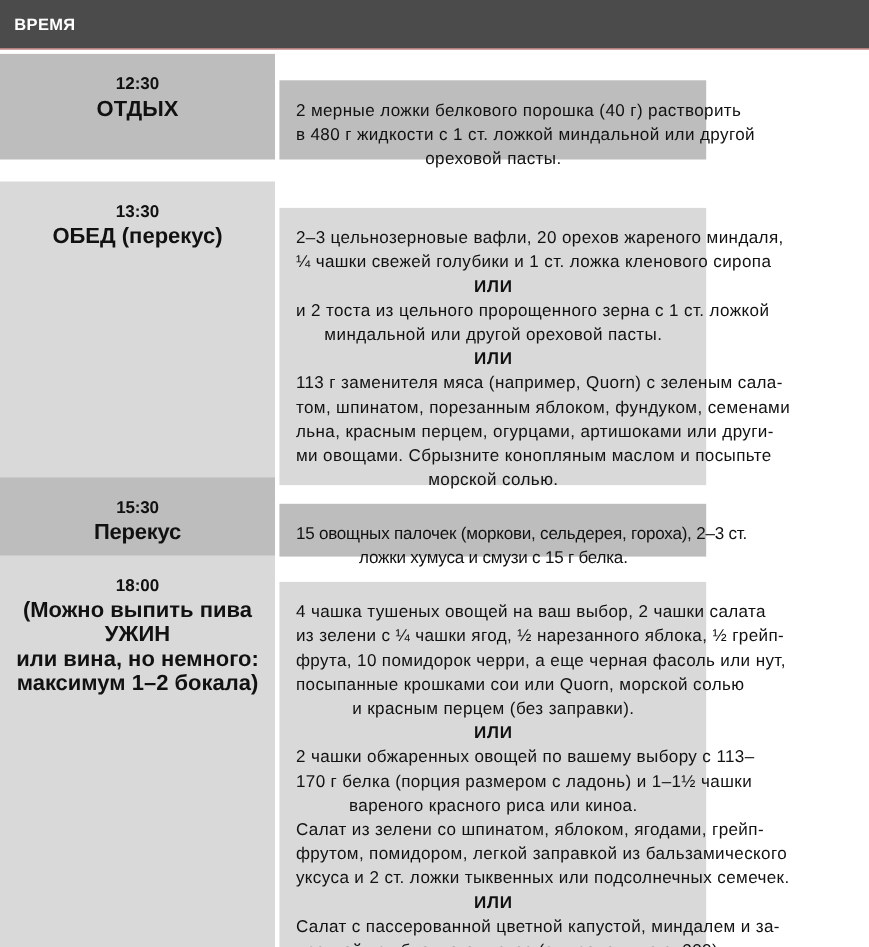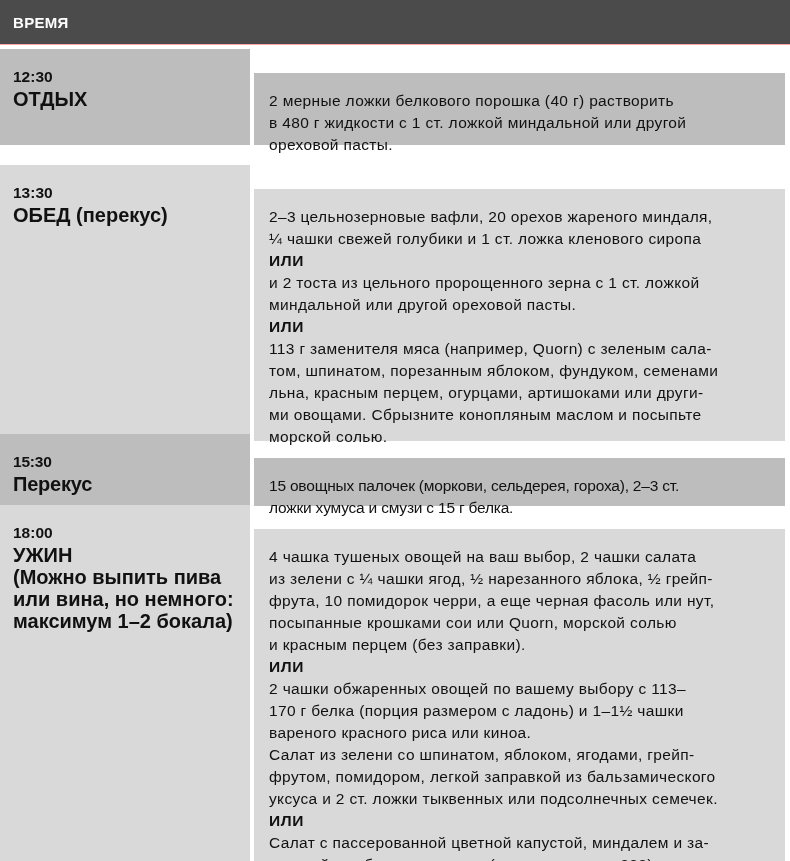--- a/index.html
+++ b/index.html
@@ -1,19 +1,19 @@
 <!DOCTYPE html>
 <html><head>
   <meta charset="utf-8">
   <style>
     html, body { margin: 0; padding: 0; background: #ffffff; }
     body { width: 790px; height: 861px; overflow: hidden; position: relative; font-family: "Liberation Sans", "DejaVu Sans", sans-serif; color: #111; }
     .header { position: absolute; left: 0; top: 0; width: 790px; height: 45px; background: #4b4b4b; border-bottom: 1px solid #fca5a5; box-sizing: border-box; }
     .header-label { position: absolute; left: 13px; top: 14px; font-size: 15px; font-weight: bold; color: #ffffff; letter-spacing: 0.3px; }
-    .row { position: absolute; left: 0; width: 785px; }
+    .row { position: absolute; left: 0; width: 642px; text-align: center; }
     .cell { position: absolute; top: 0; bottom: 0; box-sizing: border-box; }
     .cell-left { left: 0; width: 250px; padding: 17px 13px 0 13px; }
     .cell-right { left: 254px; right: 0; padding: 17px 14px 0 15px; margin-top: 24px; }
     .dark .cell { background: #bdbdbd; }
     .light .cell { background: #d9d9d9; }
     .time { font-size: 15.5px; font-weight: bold; line-height: 22px; display: block; }
     .meal { font-size: 20px; font-weight: bold; line-height: 22px; display: block; }
     .line { font-size: 15.5px; line-height: 22px; display: block; white-space: nowrap; letter-spacing: 0.35px; }
     .or { font-weight: bold; letter-spacing: 0.6px; }
     .condensed { letter-spacing: -0.2px; }
@@ -64,22 +64,22 @@
   </div>
   <div class="cell cell-right">
     <span class="line condensed">15 овощных палочек (моркови, сельдерея, гороха), 2–3 ст.</span>
     <span class="line condensed">ложки хумуса и смузи с 15 г белка.</span>
   </div>
 </div>
 
 <div class="row light" style="top:505px; height:356px;">
   <div class="cell cell-left">
     <span class="time">18:00</span>
+    <span class="meal">(Можно выпить пива</span>
     <span class="meal">УЖИН</span>
-    <span class="meal">(Можно выпить пива</span>
     <span class="meal">или вина, но немного:</span>
     <span class="meal">максимум 1–2 бокала)</span>
   </div>
   <div class="cell cell-right">
     <span class="line">4 чашка тушеных овощей на ваш выбор, 2 чашки салата</span>
     <span class="line">из зелени с ¼ чашки ягод, ½ нарезанного яблока, ½ грейп-</span>
     <span class="line">фрута, 10 помидорок черри, а еще черная фасоль или нут,</span>
     <span class="line">посыпанные крошками сои или Quorn, морской солью</span>
     <span class="line">и красным перцем (без заправки).</span>
     <span class="line or">ИЛИ</span>

